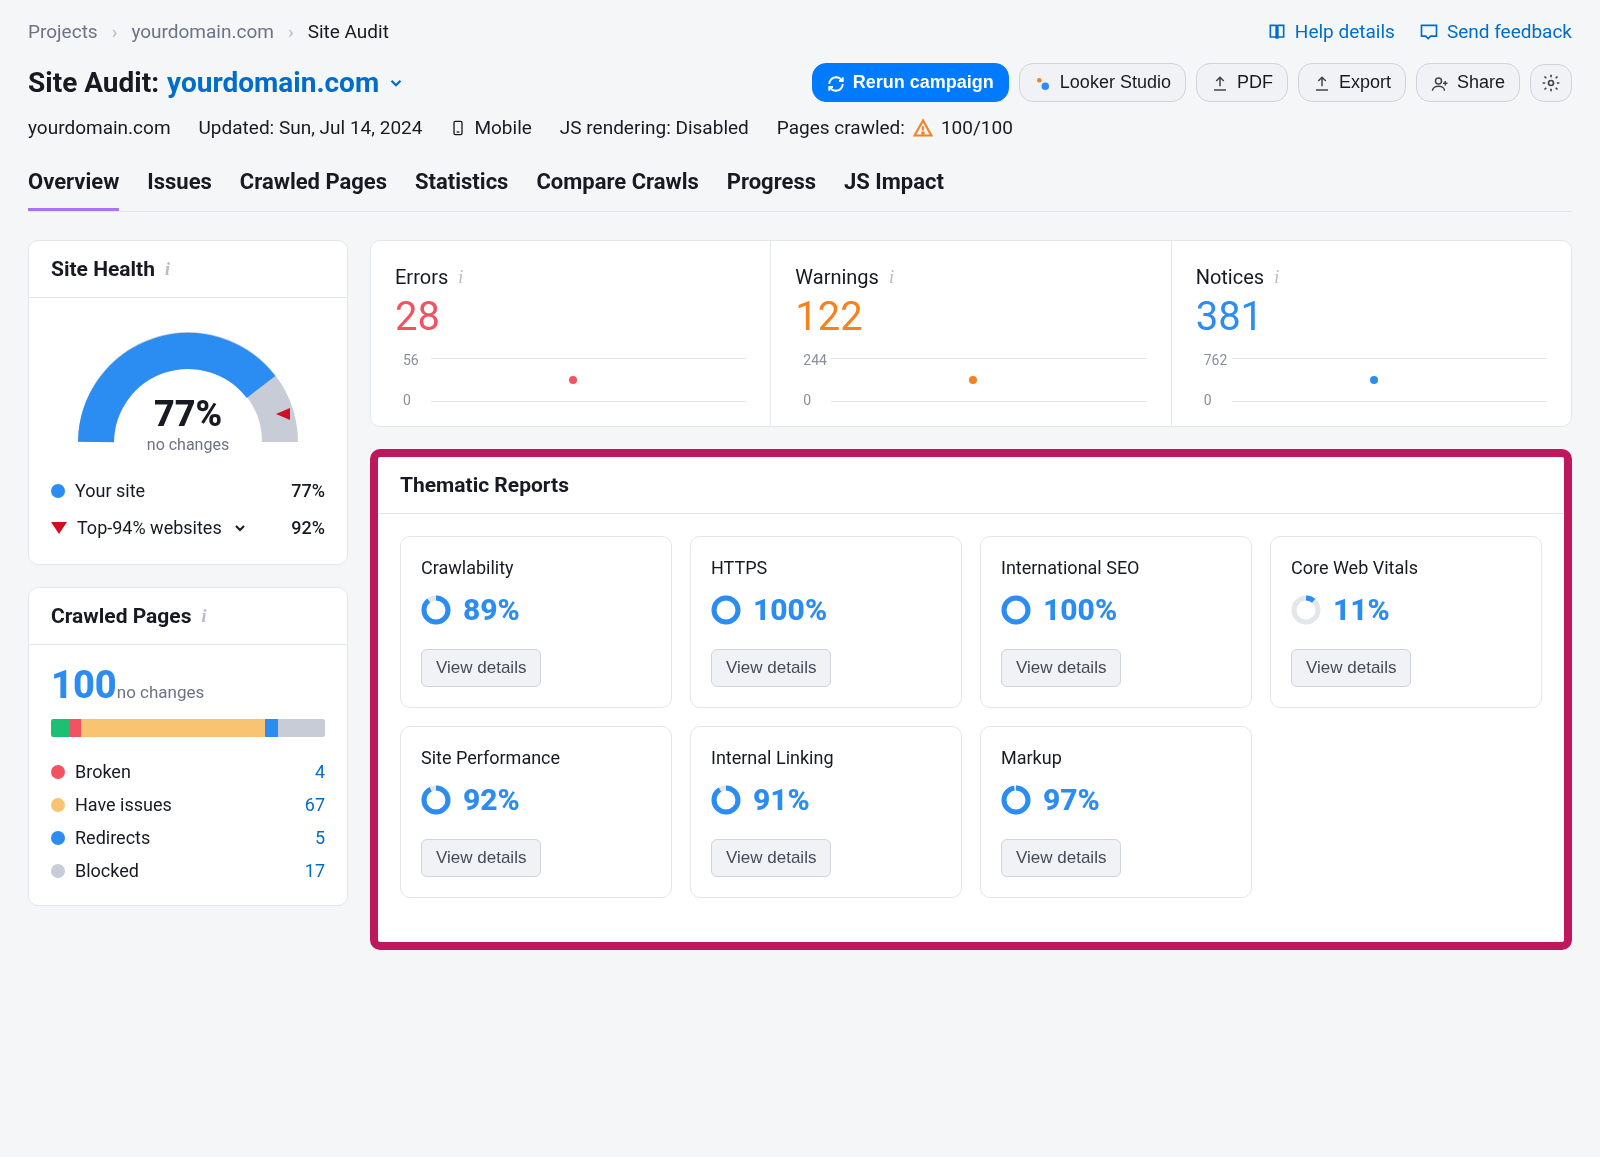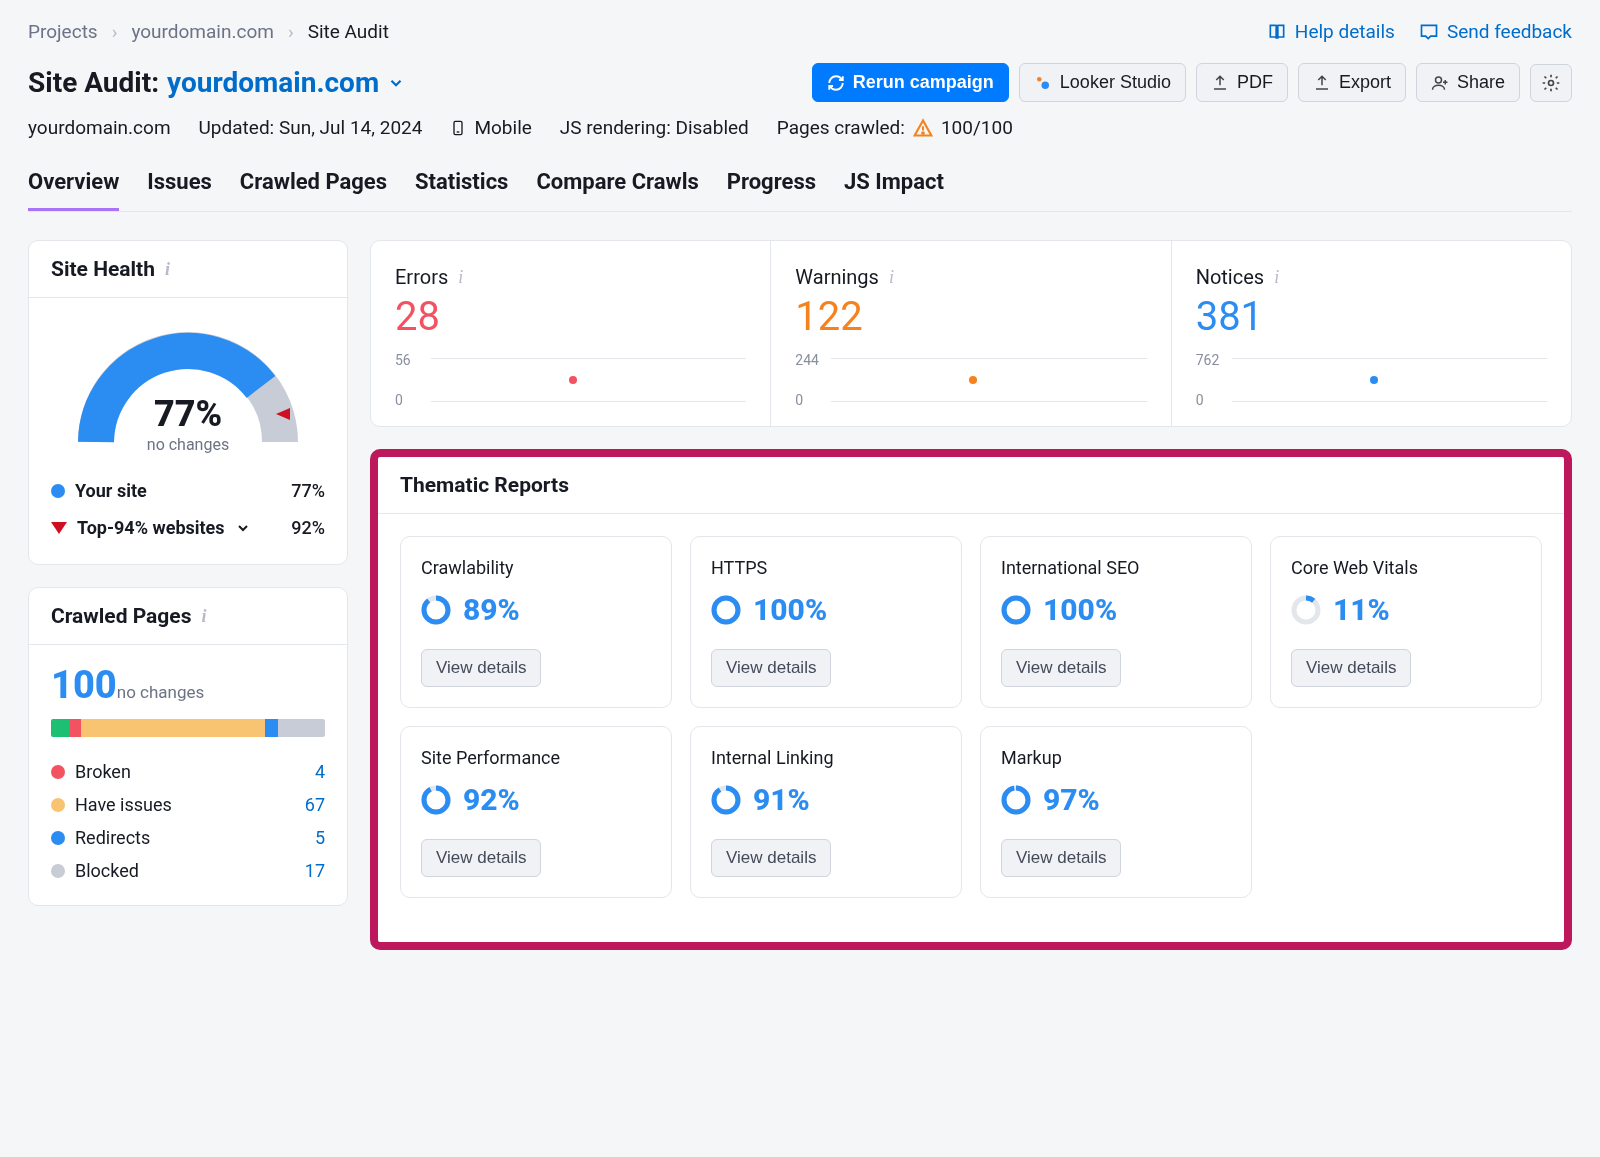--- a/index.html
+++ b/index.html
@@ -13,21 +13,21 @@
 .breadcrumb span.crumb-current { color: #171a22; }
 .breadcrumb .chev { color: #b6bbc7; }
 .top-links { display: flex; align-items: center; gap: 24px; }
 .top-links a { color: #006dca; font-size: 19px; text-decoration: none; display: flex; align-items: center; gap: 8px; cursor: pointer; }
 
 
 .header-row { display: flex; justify-content: space-between; align-items: center; margin-bottom: 14px; }
 .title-wrap { display: flex; align-items: center; gap: 8px; font-size: 28px; font-weight: 700; }
 .title-wrap .domain { color: #006dca; font-weight: 700; display: flex; align-items: center; gap: 8px; cursor: pointer; }
 .toolbar { display: flex; gap: 10px; align-items: center; }
-.btn { display: inline-flex; align-items: center; gap: 8px; border: 1px solid #cfd4dd; background: #f1f2f5; border-radius: 6px; padding: 8px 14px; font-size: 18px; color: #171a22; cursor: pointer; }
+.btn { display: inline-flex; align-items: flex-end; gap: 8px; border: 1px solid #cfd4dd; background: #f1f2f5; border-radius: 14px; padding: 8px 14px; font-size: 18px; color: #171a22; cursor: pointer; }
 .btn.primary { background: #007aff; border-color: #007aff; color: #fff; font-weight: 600; }
 .btn.icon-only { padding: 8px 10px; }
 
 
 .meta-row { display: flex; gap: 28px; align-items: center; color: #171a22; font-size: 19px; margin-bottom: 30px; }
 .meta-row .warn-icon { color: #f5821f; }
 
 
 .tabs { display: flex; gap: 28px; border-bottom: 1px solid #e3e6eb; margin-bottom: 28px; }
 .tab { padding: 0 0 14px 0; font-size: 22px; font-weight: 700; color: #171a22; cursor: pointer; border-bottom: 3px solid transparent; }
@@ -45,21 +45,21 @@
 
 
 .gauge-wrap { display:flex; flex-direction:column; align-items:center; padding: 8px 0 18px; }
 .gauge { position: relative; width: 240px; height: 130px; }
 .gauge svg { width: 240px; height: 130px; }
 .gauge-center { position: absolute; left: 0; right: 0; bottom: 0; text-align: center; }
 .gauge-pct { font-size: 36px; font-weight: 800; }
 .gauge-sub { font-size: 16px; color: #6c7386; }
 
 .legend-row { display: flex; justify-content: space-between; align-items: center; padding: 8px 0; font-size: 18px; }
-.legend-left { display: flex; align-items: center; gap: 10px; font-weight: bold; }
+.legend-left { display: flex; align-items: center; gap: 10px; }
 .dot { width: 14px; height: 14px; border-radius: 50%; display: inline-block; }
 .tri-down { width: 0; height: 0; border-left: 8px solid transparent; border-right: 8px solid transparent; border-top: 12px solid #d10f22; }
 .pct-val { font-weight: 500; }
 .chev-sm { color: #171a22; }
 
 
 .crawled-total { font-size: 38px; font-weight: 800; color: #2b8cf2; }
 .crawled-sub { font-size: 17px; color: #6c7386; }
 .stacked-bar { display: flex; height: 18px; border-radius: 2px; overflow: hidden; margin: 12px 0 18px; }
 .seg { height: 100%; }
@@ -70,21 +70,21 @@
 
 .statrow { display: flex; }
 .statcell { flex: 1; padding: 24px 24px 18px; border-right: 1px solid #e3e6eb; }
 .statcell:last-child { border-right: 0; }
 .stat-label { font-size: 20px; color: #171a22; display: flex; align-items: center; gap: 10px; }
 .stat-val { font-size: 40px; font-weight: 400; margin: 4px 0 12px; }
 .stat-errors { color: #f35361; }
 .stat-warn { color: #f5821f; }
 .stat-notice { color: #2b8cf2; }
 .spark { position: relative; height: 56px; }
-.spark .y1, .spark .y2 { position: absolute; left: 0; font-size: 14px; color: #898f9d; }
+.spark .y1, .spark .y2 { position: absolute; left: 8px; font-size: 14px; color: #898f9d; }
 .spark .y1 { top: 0; }
 .spark .y2 { bottom: 0; }
 .spark .lines { position: absolute; left: 36px; right: 0; top: 6px; bottom: 6px; border-top: 1px solid #e3e6eb; border-bottom: 1px solid #e3e6eb; }
 .spark .pt { position: absolute; width: 8px; height: 8px; border-radius: 50%; top: 50%; left: 45%; transform: translate(-50%, -50%); }
 
 
 .thematic { border: 8px solid #be185d; padding-bottom: 22px; }
 .thematic .card-head { border-bottom: 1px solid #e3e6eb; }
 .thematic-grid { padding: 22px; display: grid; grid-template-columns: repeat(4, 1fr); gap: 18px; }
 .tcard { border: 1px solid #e3e6eb; border-radius: 10px; padding: 20px; display: flex; flex-direction: column; gap: 14px; }

